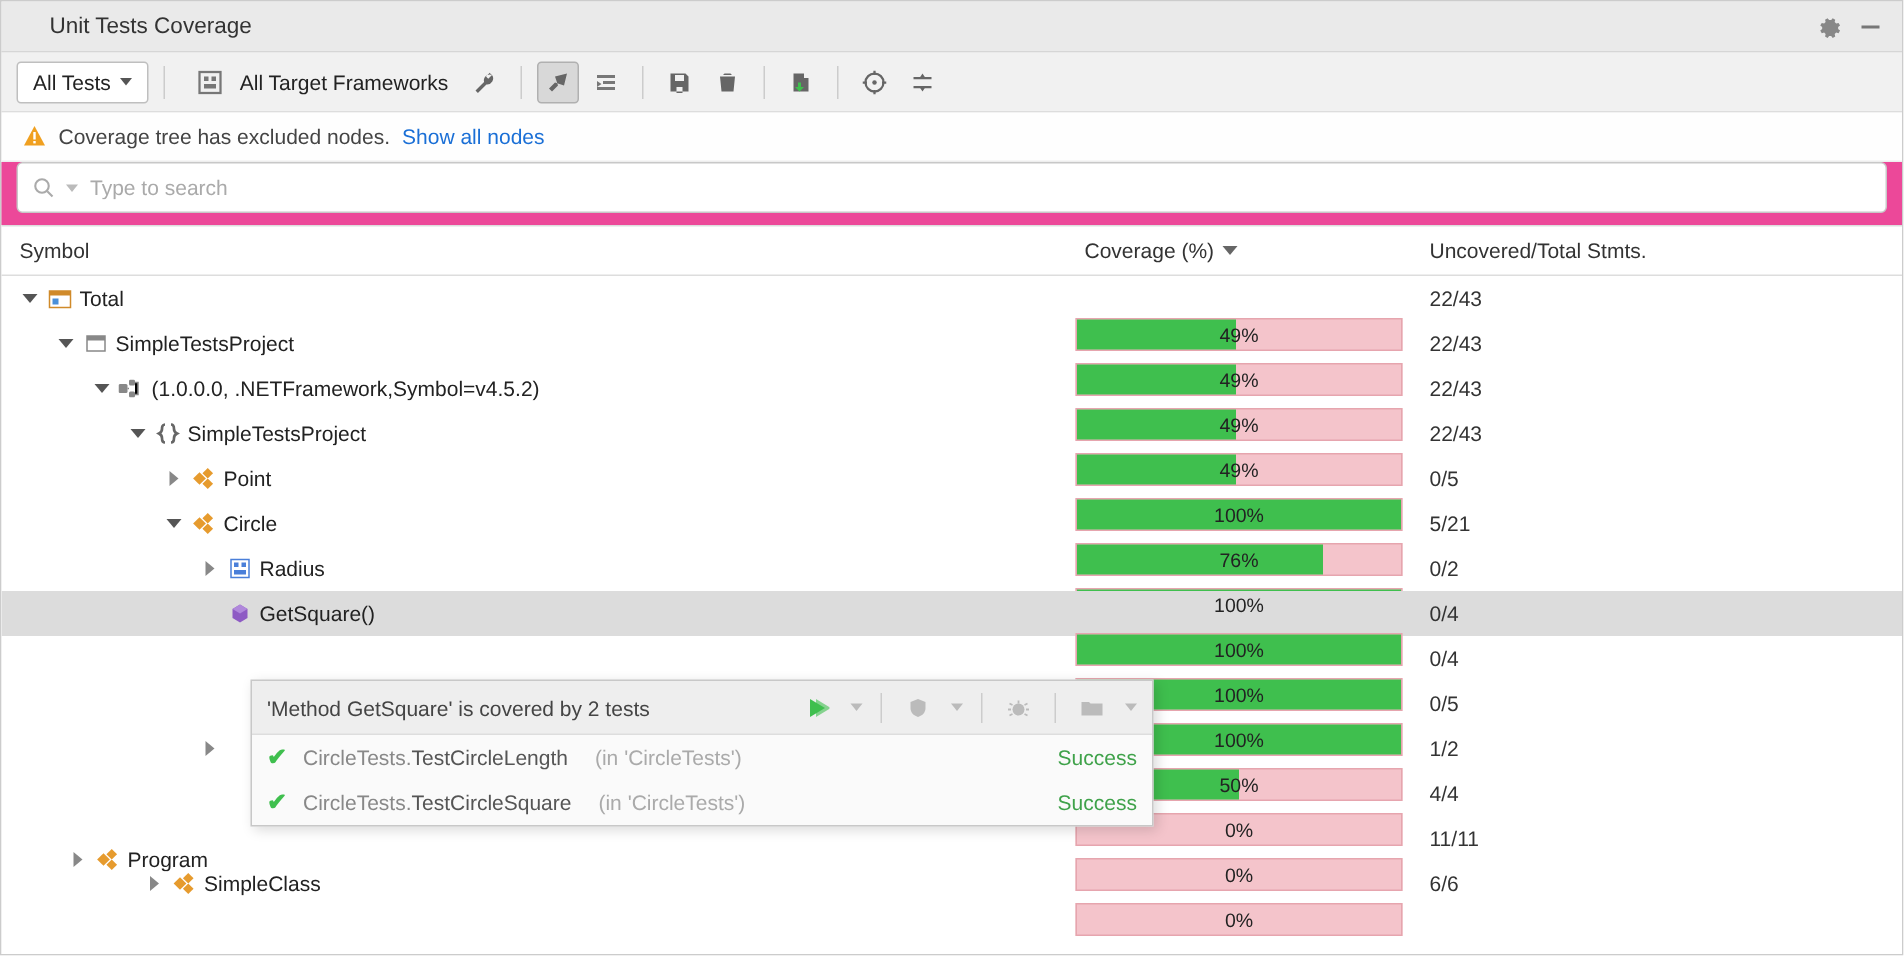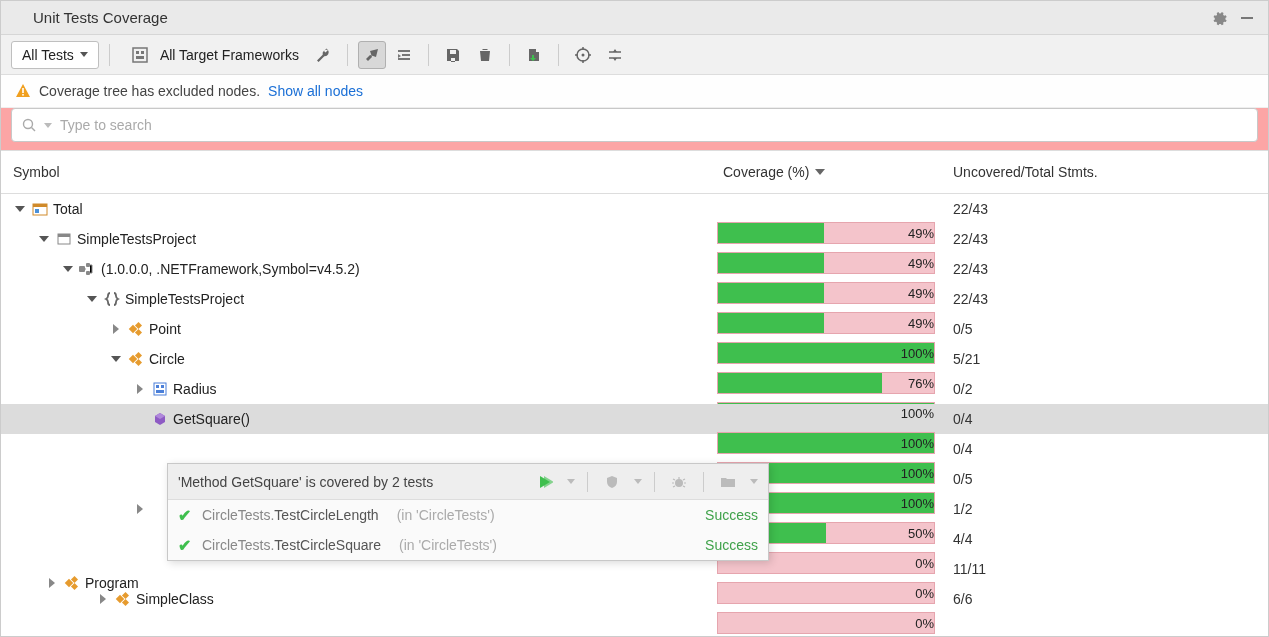--- a/index.html
+++ b/index.html
@@ -94,21 +94,21 @@
     align-items: center;
     gap: 8px;
     padding: 8px 14px;
     background: #fefefe;
     border-bottom: 1px solid #eee;
     color: #444;
   }
   .notice a { color: #1a6fd6; text-decoration: none; cursor: pointer; }
   .search-row {
     padding: 0 10px 8px 10px;
-    background: #fca5a5;
+    background: #ec4899;
   }
   .search-box {
     display: flex;
     align-items: center;
     border: 1px solid #c8c8c8;
     border-radius: 4px;
     background: #fff;
     height: 34px;
     padding: 0 10px;
     gap: 6px;
@@ -120,21 +120,21 @@
     font-size: 14px;
     color: #333;
     background: transparent;
   }
   .search-box input::placeholder { color: #aaa; }
   .columns-header {
     display: flex;
     border-top: 1px solid #ddd;
     border-bottom: 1px solid #ddd;
     background: #fff;
-    height: 44px;
+    height: 34px;
     align-items: center;
     font-size: 14px;
     color: #333;
   }
   .col-symbol { width: 710px; padding-left: 12px; }
   .col-coverage { width: 230px; padding-left: 12px; display: flex; align-items: center; gap: 6px; }
   .col-uncovered { flex: 1; padding-left: 12px; }
   .sort-arrow {
     width: 0; height: 0;
     border-left: 5px solid transparent;
@@ -203,21 +203,21 @@
     flex-shrink: 0;
   }
   .node-label { white-space: nowrap; overflow: hidden; text-overflow: ellipsis; }
   .cov-bar {
     position: relative;
     height: 22px;
     background: #f4c4cb;
     border: 1px solid #e6a5ae;
     display: flex;
     align-items: center;
-    justify-content: flex-end;
+    justify-content: center;
     margin-top: 48px;
   }
   .cov-fill {
     position: absolute;
     left: 0; top: 0; bottom: 0;
     background: #3fbf4e;
   }
   .cov-text {
     position: relative;
     z-index: 1;

